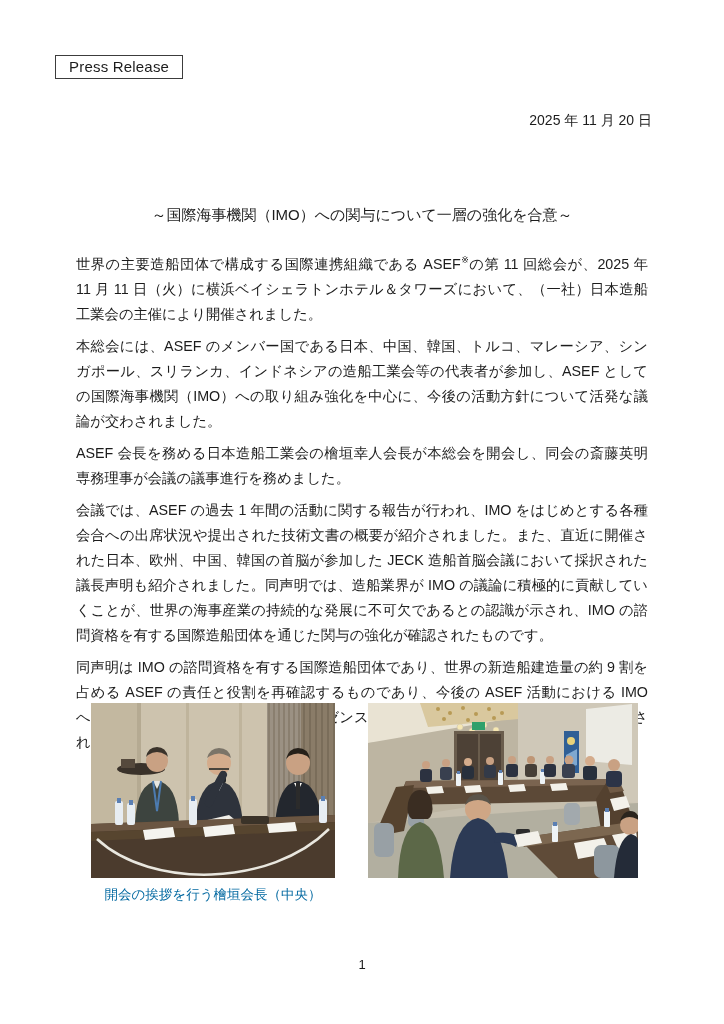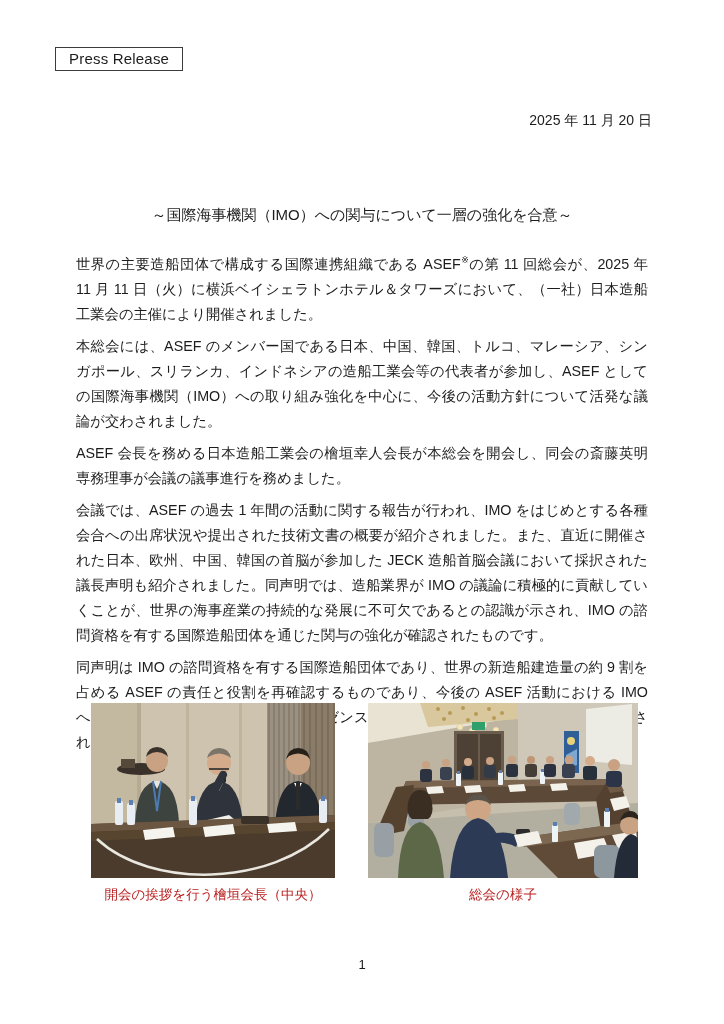--- a/index.html
+++ b/index.html
@@ -6,21 +6,21 @@
   .page {
     position:relative;
     width:724px; height:1024px;
     margin:0 auto;
     background:#ffffff;
     font-family:"Liberation Sans","DejaVu Sans",sans-serif;
     color:#1c1c1c;
     overflow:hidden;
   }
   .pr-box {
-    position:absolute; left:55px; top:47px;
+    position:absolute; left:55px; top:55px;
     border:1px solid #3c3c3c;
     padding:2px 13px 3px 13px;
     font-size:15px; letter-spacing:0.2px;
     background:#fff;
   }
   .date-block {
     position:absolute; top:106px; right:72px;
     text-align:center; font-size:14px; line-height:28px;margin-left:20px;
   }
   .doc-title {
@@ -39,21 +39,21 @@
   }
   .body-text p { margin:0 0 7px 0; }
   .body-text sup { font-size:9px; vertical-align:super; line-height:0; }
   .photos {
     position:absolute; top:703px; left:91px;
     display:flex; gap:33px;
   }
   figure { margin:0; }
   .photo { display:block; background:#cfc6b0; }
   figcaption {
-    text-align:center; font-size:13.5px; margin-top:8px; color:#b91c1c;
+    text-align:center; font-size:13.5px; margin-top:8px; color:#0369a1;
   }
   .page-number {
     position:absolute; top:957px; left:0; width:100%;
     text-align:center; font-size:13px;
   }
 </style>
 </head>
 <body>
 
 <div class="page">
@@ -281,20 +281,19 @@
             <path d="M128 130 q14 -2 24 4 l-4 10 q-12 -6 -22 -4 z" fill="#2c3a55"></path>
             <polygon points="146,132 170,128 174,140 150,144" fill="#f3f1ea"></polygon>
           </g>
           <g>
             <circle cx="262" cy="122" r="10" fill="#c9a183"></circle>
             <path d="M252 118 q3 -10 10 -10 q8 0 10 10 l-3 -2 q-8 -4 -14 0 z" fill="#2b251e"></path>
             <path d="M246 175 q3 -40 17 -44 q7 2 7 6 l0 38 z" fill="#242b38"></path>
           </g>
         </g>
       </svg>
-      <figcaption>総会の様子</figcaption>
     </figure>
 
   </div>
 
   <div class="page-number">1</div>
 
 </div>
 
 </body></html>

